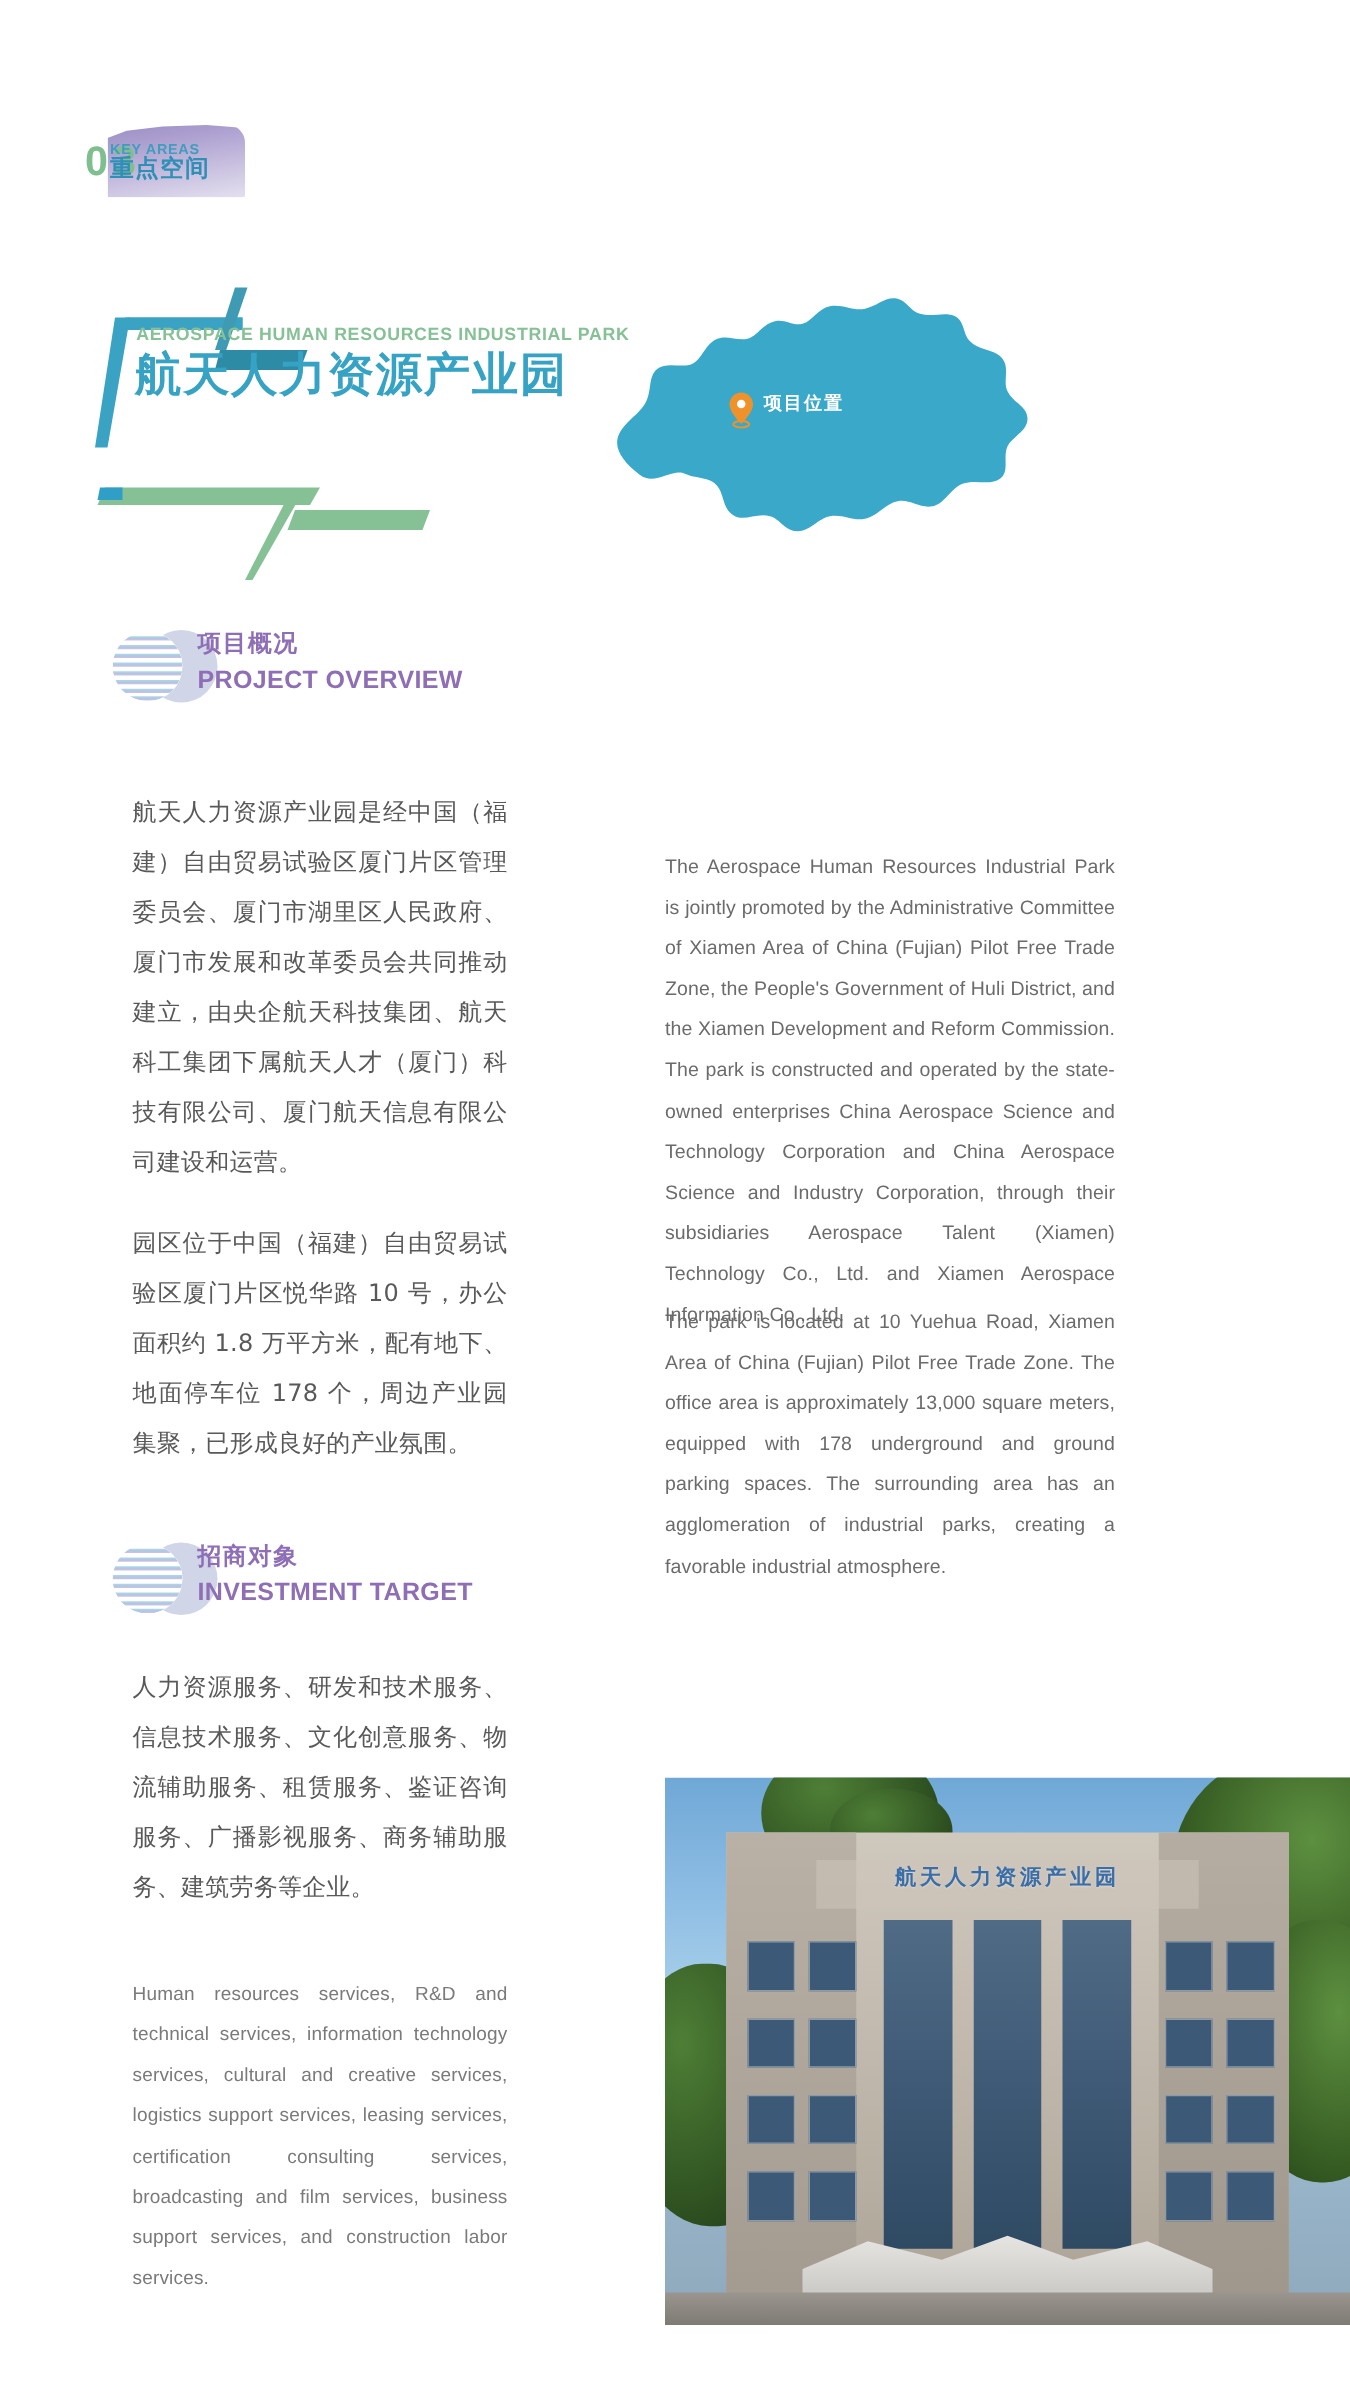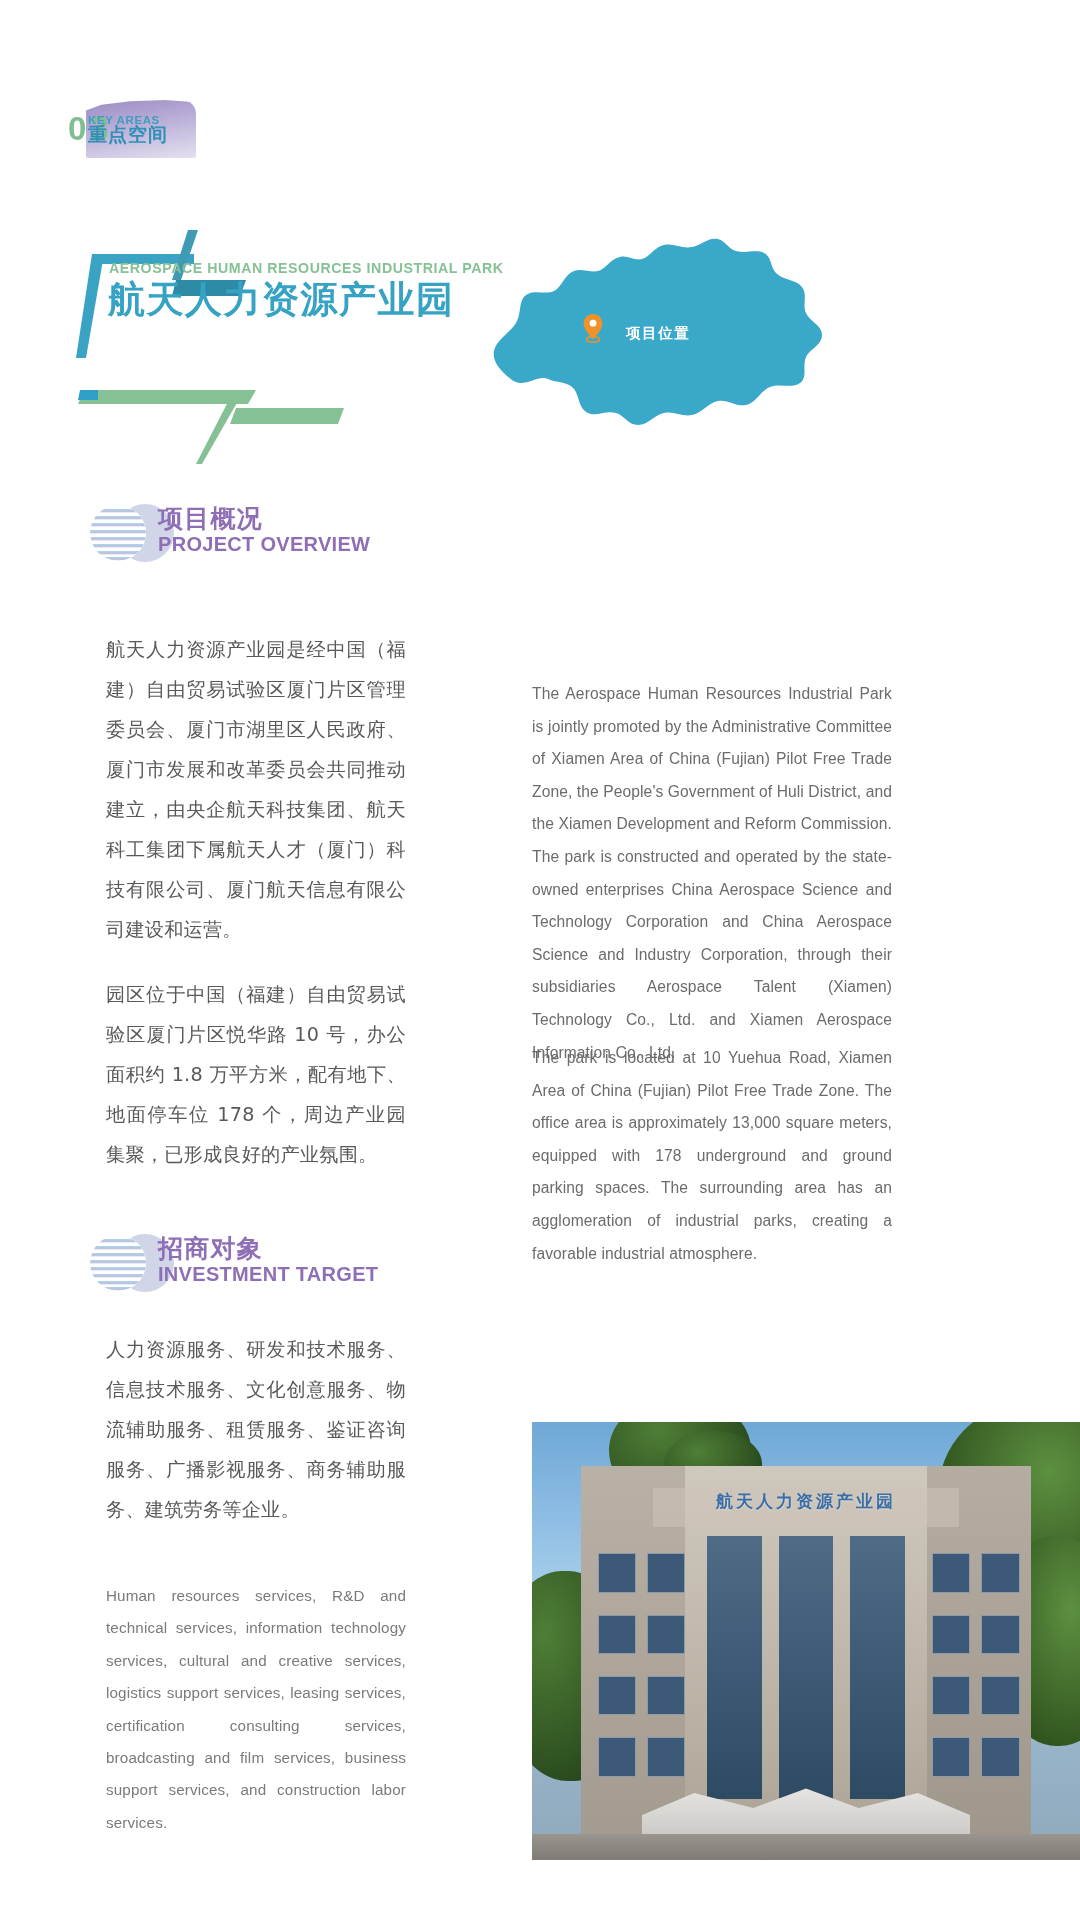--- a/index.html
+++ b/index.html
@@ -104,22 +104,22 @@
     top: 225px;
     width: 360px;
     height: 230px;
   }
   #map-svg { position: absolute; left: 0; top: 0; }
   #map-pin-label {
     position: absolute;
     left: 112px;
     top: 88px;
     display: flex;
-    align-items: flex-end;
-    gap: 22px;
+    align-items: flex-start;
+    gap: 7px;
   }
   #map-pin-label .pin-text {
     font-size: 14.5px;
     font-weight: 700;
     letter-spacing: 1.6px;
     color: #ffffff;
   }
 
   
   .section-header {
@@ -151,21 +151,21 @@
     width: 56px;
     height: 56px;
     border-radius: 50%;
     overflow: hidden;
     background: #ffffff;
   }
   .sh-title-cn {
     position: absolute;
     left: 70px;
     top: 2px;
-    font-size: 25px;
+    font-size: 19px;
     font-weight: 700;
     letter-spacing: 1.2px;
     color: #8e6fb5;
     white-space: nowrap;
   }
   .sh-title-en {
     position: absolute;
     left: 70px;
     top: 33px;
     font-size: 20px;

